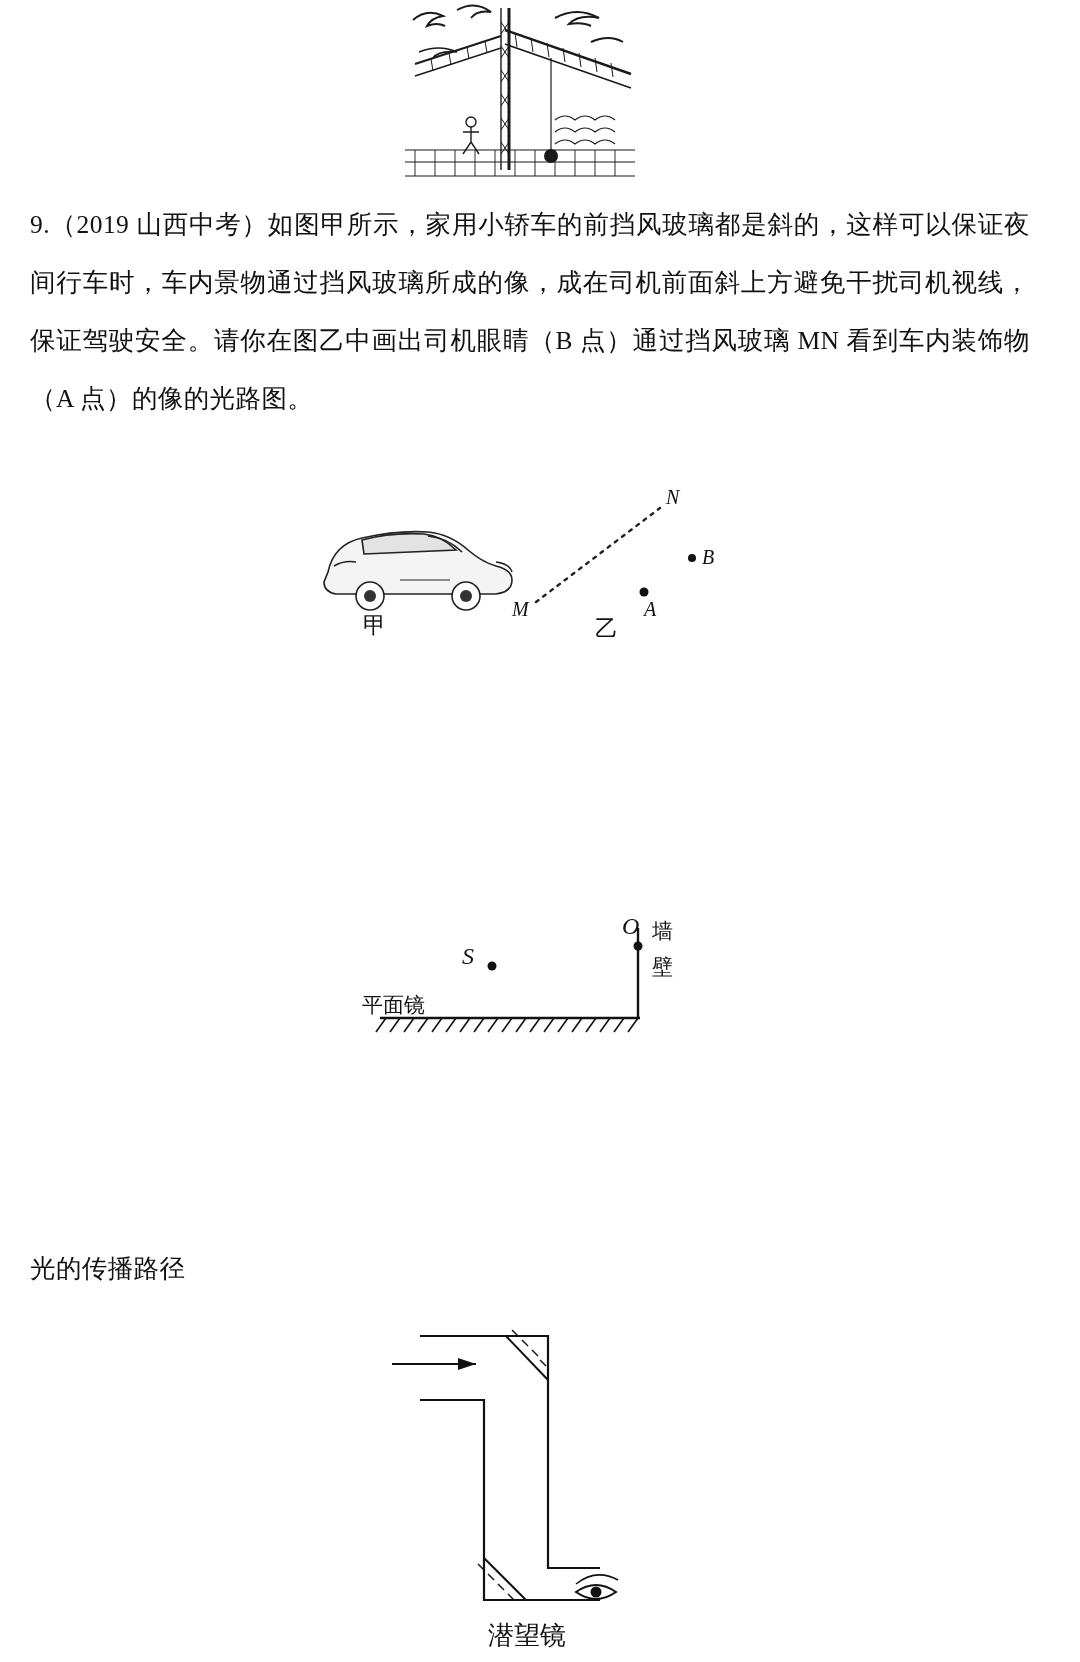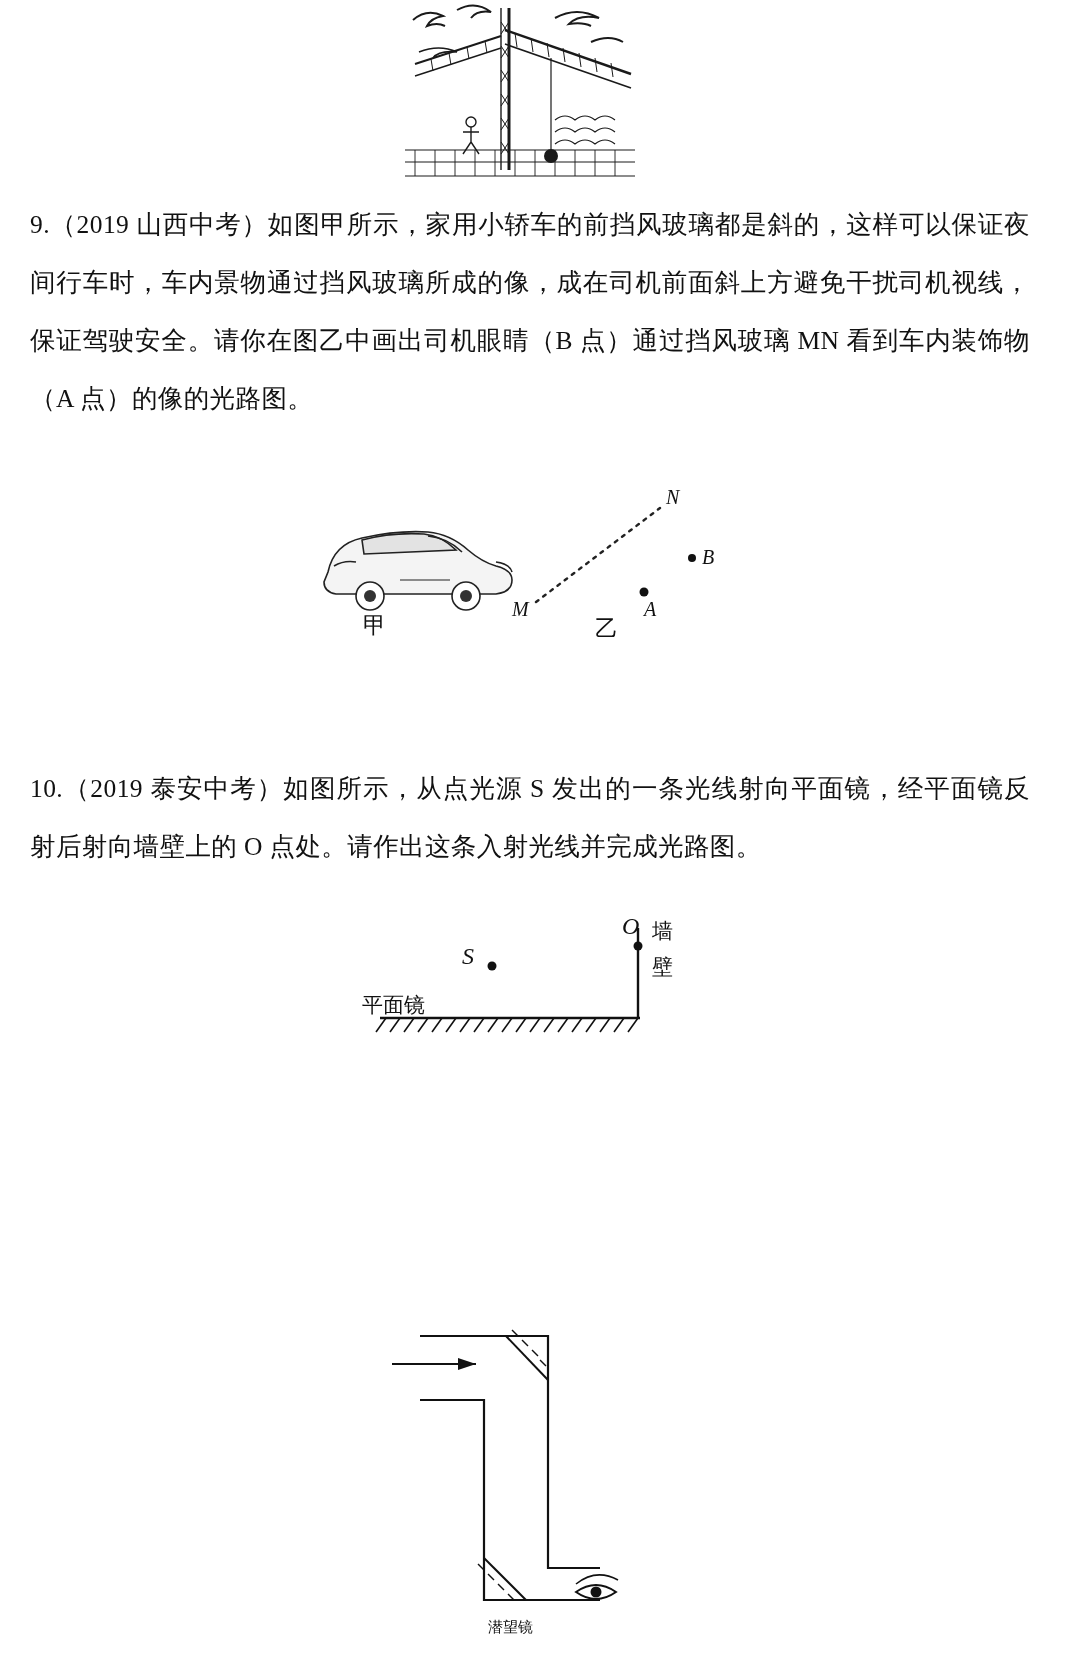--- a/index.html
+++ b/index.html
@@ -83,21 +83,21 @@
   #fig11 {
     left: 380px;
     top: 1300px;
     width: 300px;
     height: 350px;
   }
   #fig11 .lab-periscope {
     position: absolute;
     left: 108px;
     top: 318px;
-    font-size: 15px;
+    font-size: 26px;
     font-family: Liberation Mono, monospace;
   }
 
   svg { display: block; overflow: visible; }
 </style>
 </head>
 <body>
 
 <div class="page">
 
@@ -176,21 +176,20 @@
         <text x="402" y="84" font-family="Liberation Serif, serif" font-style="italic" font-size="20" fill="#111">B</text>
 
         <circle cx="344" cy="112" r="4.5" fill="#111"></circle>
         <text x="344" y="136" font-family="Liberation Serif, serif" font-style="italic" font-size="20" fill="#111">A</text>
       </g>
     </svg>
     <div class="lab-jia">甲</div>
     <div class="lab-yi">乙</div>
   </div>
 
-  <div class="qblock" id="q10">10.（2019 泰安中考）如图所示，从点光源 S 发出的一条光线射向平面镜，经平面镜反射后射向墙壁上的 O 点处。请作出这条入射光线并完成光路图。</div>
 
   <div class="fig" id="fig10">
     <svg width="400" height="150" viewBox="0 0 400 150">
 
       <line x1="40" y1="108" x2="300" y2="108" stroke="#111" stroke-width="2.4"></line>
 
       <g stroke="#111" stroke-width="1.6">
         <line x1="46" y1="108" x2="36" y2="122"></line>
         <line x1="60" y1="108" x2="50" y2="122"></line>
         <line x1="74" y1="108" x2="64" y2="122"></line>
@@ -220,20 +219,21 @@
       <circle cx="298" cy="36" r="4.5" fill="#111"></circle>
       <text x="282" y="24" font-family="Liberation Serif, serif" font-style="italic" font-size="24" fill="#111">O</text>
 
       <text x="22" y="102" font-family="Liberation Sans, sans-serif" font-size="21" fill="#111">平面镜</text>
 
       <text x="312" y="28" font-family="Liberation Sans, sans-serif" font-size="21" fill="#111">墙</text>
       <text x="312" y="64" font-family="Liberation Sans, sans-serif" font-size="21" fill="#111">壁</text>
     </svg>
   </div>
 
+  <div class="qblock" id="q11b" style="top:1240px;">光的传播路径</div>
 
   <div class="fig" id="fig11">
     <svg width="300" height="350" viewBox="0 0 300 350">
       <g stroke="#111" fill="none" stroke-width="2.2">
 
         <path d="M40 36 L168 36 L168 268 L220 268"></path>
         <path d="M40 100 L104 100 L104 300 L220 300"></path>
 
         <line x1="126" y1="36" x2="168" y2="80" stroke-width="2"></line>
         <g stroke-width="1.4">

